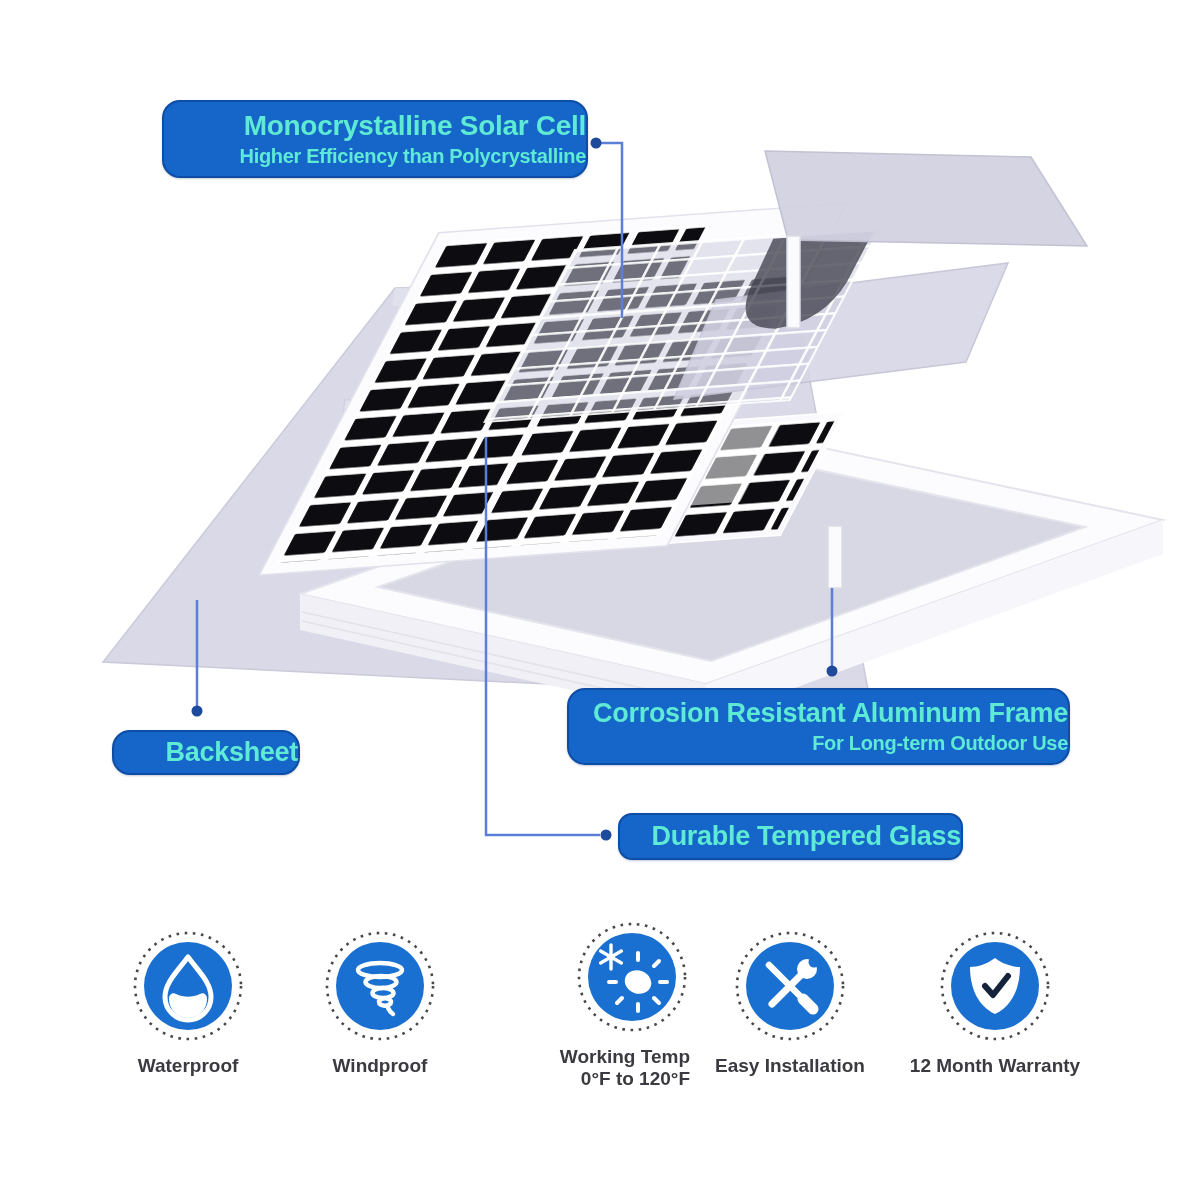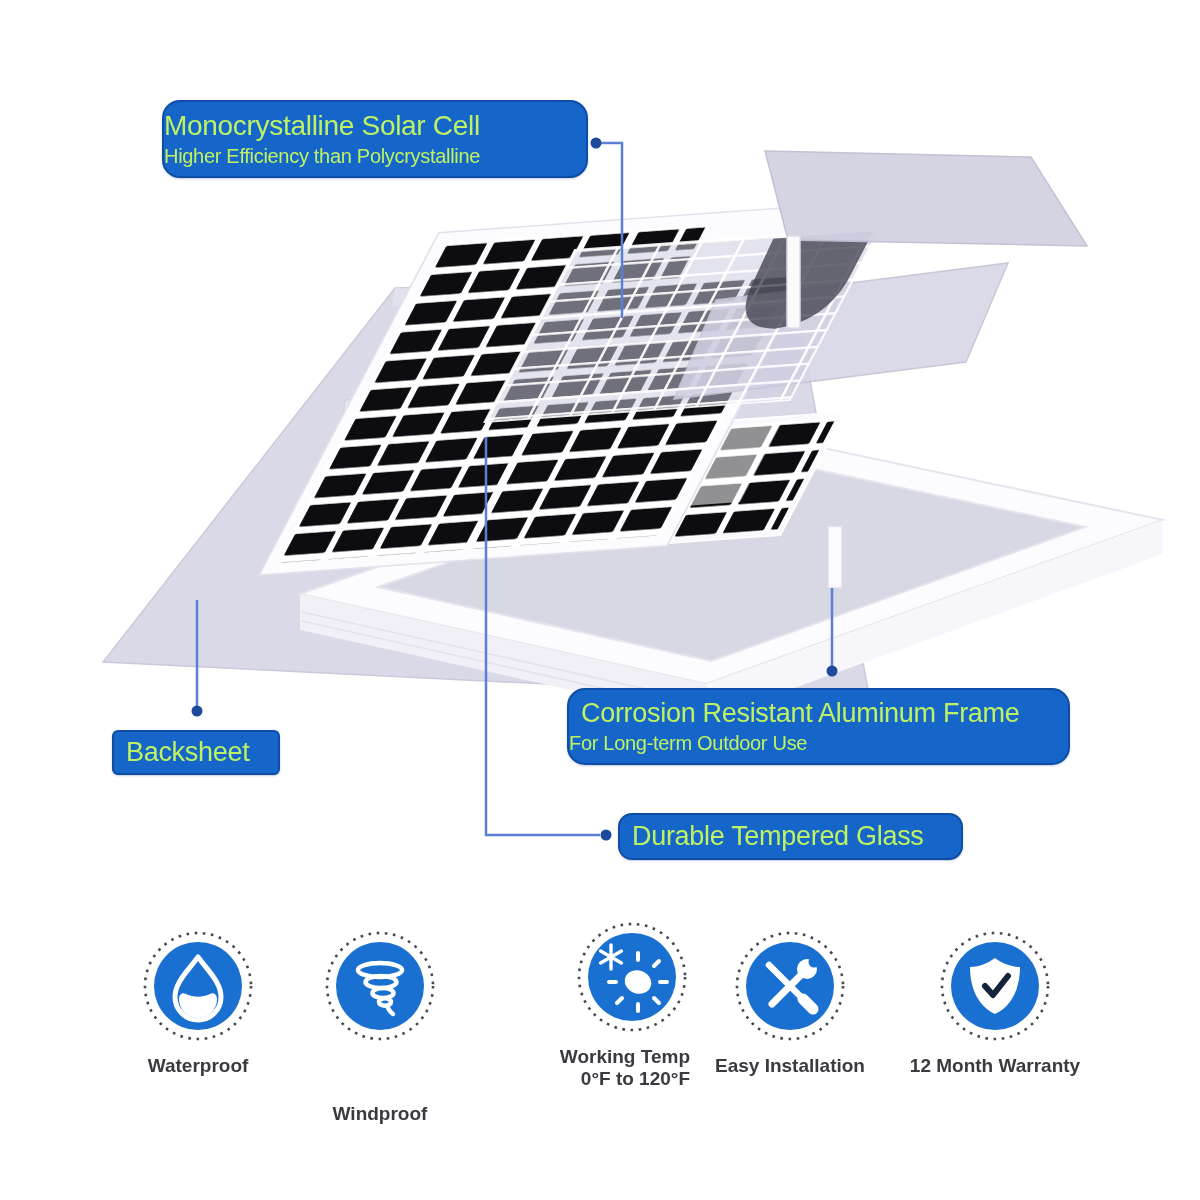--- a/index.html
+++ b/index.html
@@ -8,21 +8,21 @@
     font-family:"Liberation Sans",sans-serif;overflow:hidden;
   }
   .scene{position:absolute;left:0;top:0;width:1200px;height:1200px;}
 
   
   .callout{
     position:absolute;
     background:var(--accent-blue,#1566c8);
     border:2px solid var(--accent-border,#0d4da6);
     border-radius:18px;
-    color:#bef264;text-align:left;font-weight:400;
+    color:#5eead4;text-align:right;font-weight:700;
     display:flex;flex-direction:column;justify-content:center;
     letter-spacing:-0.3px;line-height:1.15;
     box-shadow:0 1px 2px rgba(20,50,110,.25);
     box-sizing:border-box;
   }
   .callout-title{font-size:28px;}
   .callout-title.small{font-size:27px;margin-left:12px;}
   .callout-sub{font-size:20px;margin-top:2px;}
 
   
@@ -129,40 +129,40 @@
   <div class="callout" style="left:162px;top:100px;width:426px;height:78px;">
     <div class="callout-title">Monocrystalline Solar Cell</div>
     <div class="callout-sub">Higher Efficiency than Polycrystalline</div>
   </div>
 
   <div class="callout" style="left:567px;top:688px;width:503px;height:77px;">
     <div class="callout-title small">Corrosion Resistant Aluminum Frame</div>
     <div class="callout-sub">For Long-term Outdoor Use</div>
   </div>
 
-  <div class="callout" style="left:112px;top:730px;width:168px;height:45px;border-radius:6px;">
+  <div class="callout" style="left:112px;top:730px;width:188px;height:45px;border-radius:18px;">
     <div class="callout-title small">Backsheet</div>
   </div>
 
   <div class="callout" style="left:618px;top:813px;width:345px;height:47px;border-radius:14px;">
     <div class="callout-title small">Durable Tempered Glass</div>
   </div>
 
-  <div class="feature" style="left:198px;top:928px;">
+  <div class="feature" style="left:188px;top:928px;">
     <svg class="feature-icon" viewBox="-58 -58 116 116">
       <circle class="icon-ring" r="53" fill="none" stroke-width="2.6" stroke-dasharray="2.6 5.6"></circle>
       <circle class="icon-disc" r="44"></circle>
       <path d="M0,-29 C12,-13 23,-3 23,11 a23,23 0 1 1 -46,0 C-23,-3 -12,-13 0,-29 Z" fill="none" stroke="#fff" stroke-width="5" stroke-linejoin="round"></path>
       <path d="M-19,13 a19,19 0 0 0 38,0 c0,-4 -3,-7 -7,-5 c-8,3.5 -16,3.5 -24,0 c-4,-2 -7,1 -7,5 Z" fill="#fff"></path>
     </svg>
     <div class="feature-label">Waterproof</div>
 
   </div>
 
-  <div class="feature" style="left:380px;top:928px;gap:48px;">
+  <div class="feature" style="left:380px;top:928px;">
     <svg class="feature-icon" viewBox="-58 -58 116 116">
       <circle class="icon-ring" r="53" fill="none" stroke-width="2.6" stroke-dasharray="2.6 5.6"></circle>
       <circle class="icon-disc" r="44"></circle>
       <g stroke="#fff" stroke-width="4.5" fill="none" stroke-linecap="round">
         <ellipse cx="0" cy="-16" rx="22" ry="7"></ellipse>
         <ellipse cx="1" cy="-4" rx="15.5" ry="6"></ellipse>
         <ellipse cx="3" cy="7" rx="10.5" ry="5"></ellipse>
         <ellipse cx="5" cy="16" rx="6" ry="3.8"></ellipse>
         <path d="M8,22 q2,4 5,6"></path>
       </g>

